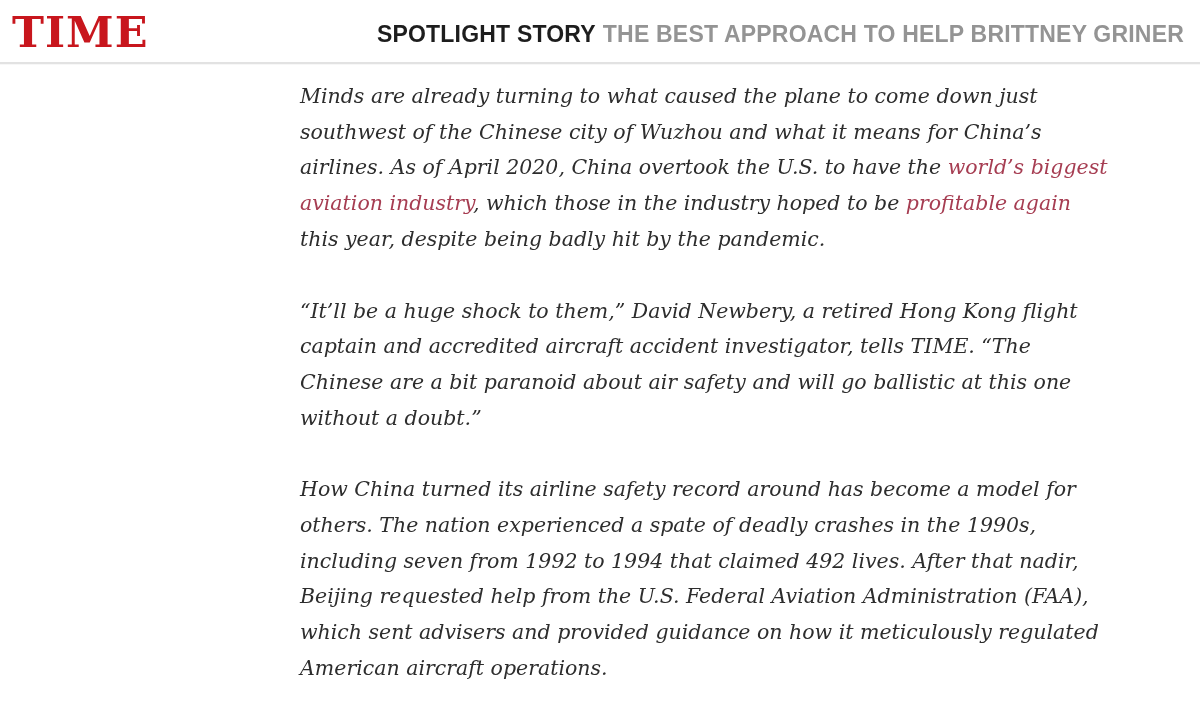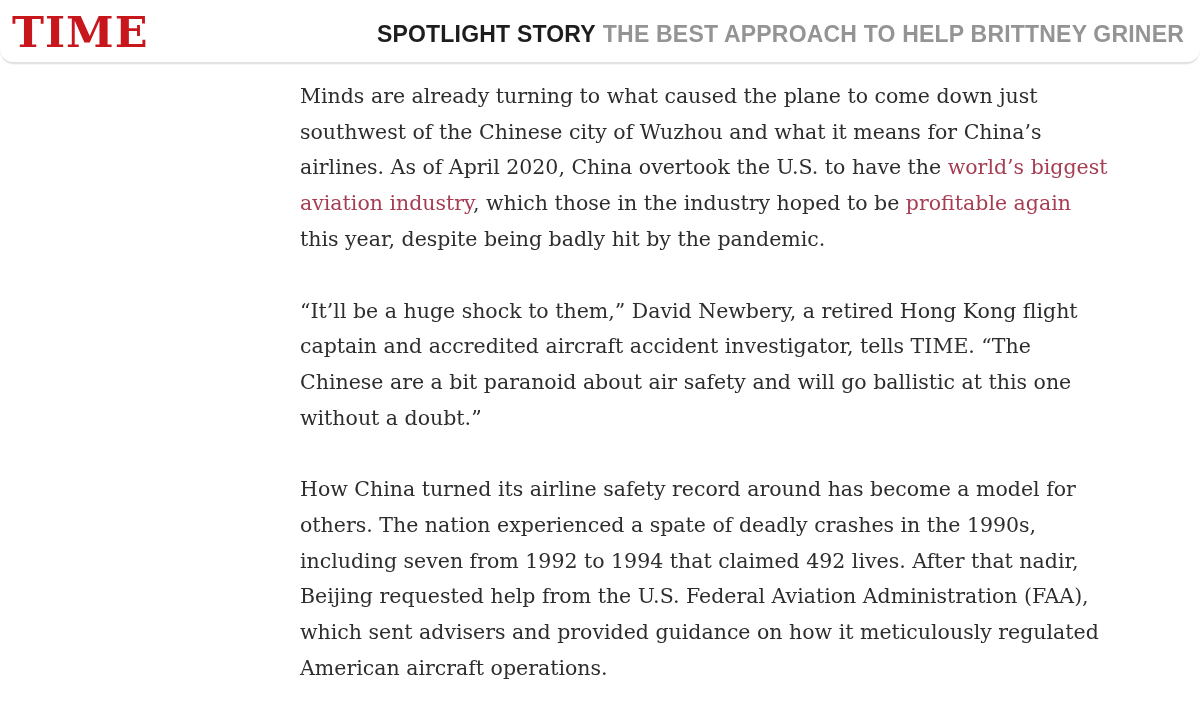--- a/index.html
+++ b/index.html
@@ -19,21 +19,20 @@
     font-family: "DejaVu Serif", serif;
     position: relative;
   }
   .site-header {
     position: relative;
     height: 64px;
     width: 100%;
     background: #ffffff;
     border-bottom: 2px solid var(--divider);
     box-shadow: 0 1px 0 rgba(0,0,0,0.03);
-    border-radius: 14px;
   }
   .logo {
     position: absolute;
     left: 12px;
     top: 8px;
     font-family: "DejaVu Serif", "Liberation Serif", serif;
     font-weight: 700;
     font-size: 43px;
     line-height: 48px;
     letter-spacing: 1px;
@@ -61,20 +60,21 @@
   .article-body {
     margin-left: 300px;
     width: 810px;
     padding-top: 15px;
     color: var(--body-text);
     font-size: 20.5px;
     line-height: 35.7px;
   }
   .article-body p {
     margin: 0 0 36px 0;
+    font-style: italic;
   }
   .inline-link {
     color: var(--link);
     text-decoration: none;
     cursor: pointer;
   }
 </style>
 </head>
 <body>
 

